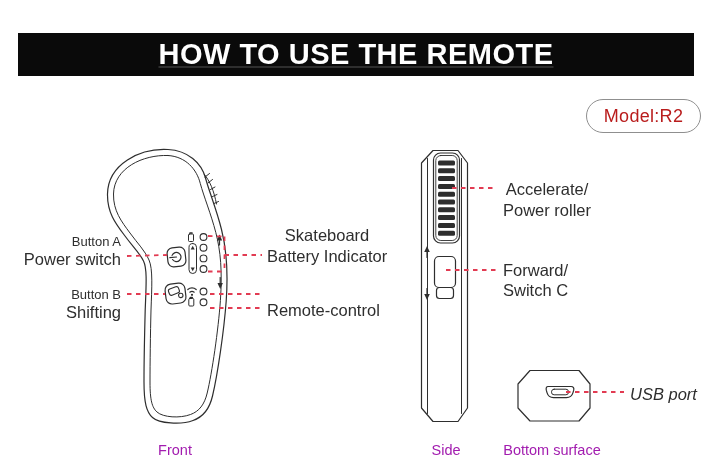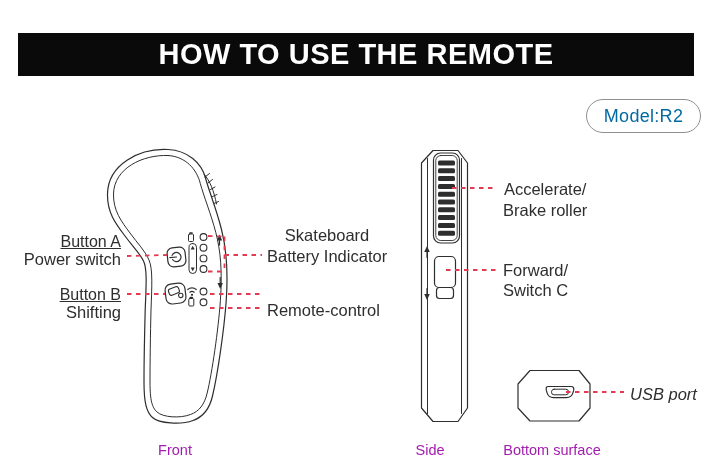--- a/index.html
+++ b/index.html
@@ -3,35 +3,35 @@
 <meta charset="utf-8">
 <style>
   html,body{margin:0;padding:0;background:#ffffff;}
   #page{
     position:relative;width:721px;height:468px;background:#ffffff;overflow:hidden;
     font-family:"Liberation Sans", sans-serif;color:#2e2e2e;
   }
   .abs{position:absolute;}
   #banner{
     left:18px;top:33px;width:676px;height:43px;background:#0a0a0a;
-    display:flex;align-items:center;justify-content:center;
+    display:flex;align-items:center;justify-content:center;text-decoration:underline;
   }
   #banner .title{
     color:#ffffff;font-size:29px;font-weight:bold;letter-spacing:0.5px;white-space:nowrap;
   }
   #model-badge{
     left:586px;top:99px;width:113px;height:32px;border:1.5px solid #8f8f8f;border-radius:17px;
     display:flex;align-items:center;justify-content:center;
-    color:#0369a1;font-size:18px;letter-spacing:0.3px;background:#fff;
+    color:#b91c1c;font-size:18px;letter-spacing:0.3px;background:#fff;
   }
   svg{position:absolute;left:0;top:0;}
   .lbl{position:absolute;color:#2e2e2e;white-space:nowrap;text-align:center;}
   .lbl .l{display:block;}
   .ra{text-align:right;}
-  .s14{font-size:16px;line-height:17px;text-decoration:underline;}
+  .s14{font-size:13px;line-height:17px;}
   .s16{font-size:16.5px;line-height:21px;}
   .cap{position:absolute;color:#a21caf;font-size:14.5px;text-align:center;top:442px;}
 </style>
 </head>
 <body>
 
 <div id="page">
 
   <div id="banner" class="abs">
     <span class="title">HOW TO USE THE REMOTE</span>
@@ -201,27 +201,27 @@
     <span class="l s16">Battery Indicator</span>
   </div>
 
 
   <div class="lbl" style="left:267px;top:300px;">
     <span class="l s16">Remote-control</span>
   </div>
 
   <div class="lbl" style="left:503px;top:179px;">
     <span class="l s16">Accelerate/</span>
-    <span class="l s16">Brake roller</span>
+    <span class="l s16">Power roller</span>
   </div>
 
   <div class="lbl" style="left:503px;top:260px;">
     <span class="l s16" style="line-height:20px;">Forward/</span>
     <span class="l s16" style="line-height:20px;">Switch C</span>
   </div>
 
   <div class="lbl s16" style="left:630px;top:384px;font-style:italic;">USB port</div>
 
   <div class="cap" style="left:145px;width:60px;">Front</div>
-  <div class="cap" style="left:400px;width:60px;">Side</div>
+  <div class="cap" style="left:416px;width:60px;">Side</div>
   <div class="cap" style="left:492px;width:120px;">Bottom surface</div>
 
 </div>
 
 </body></html>

